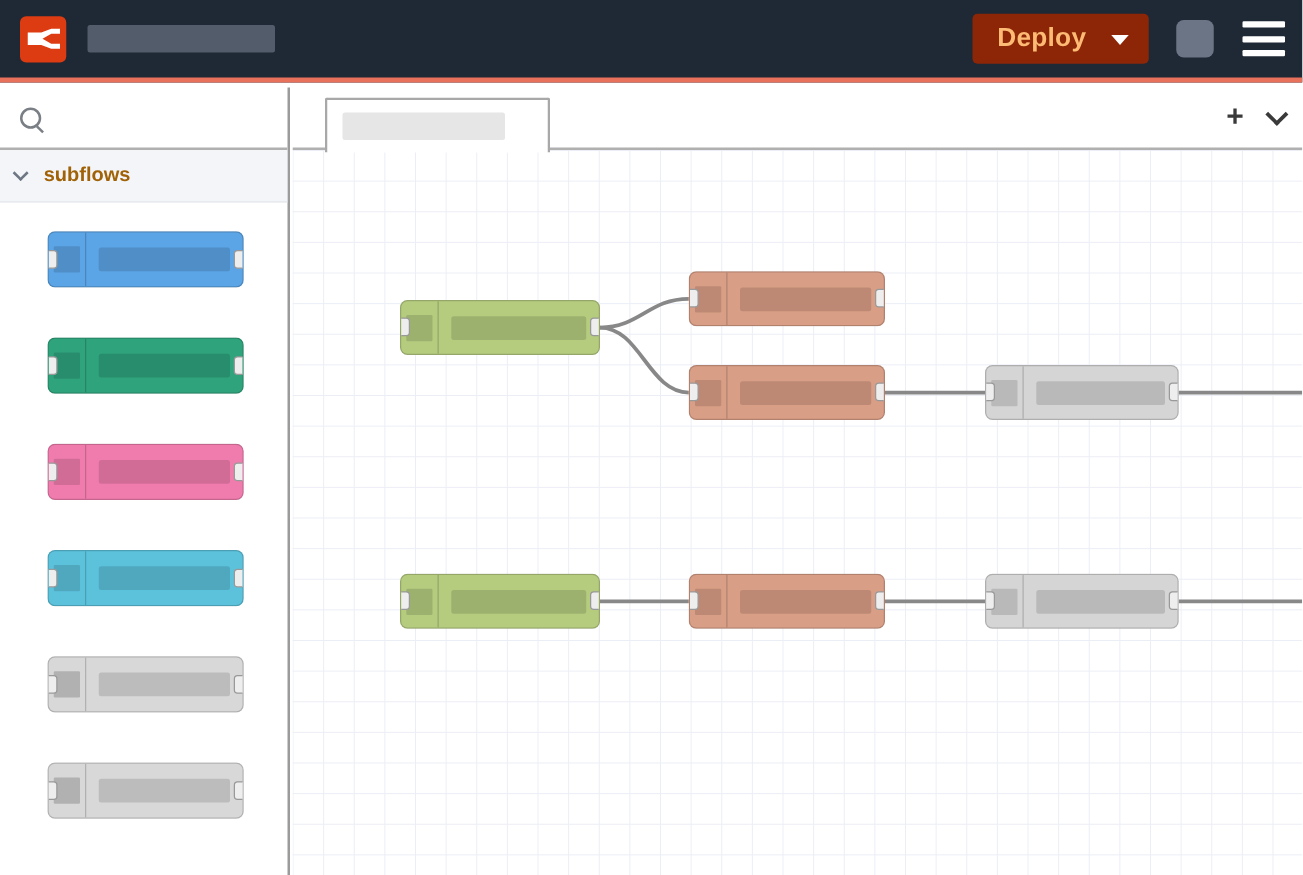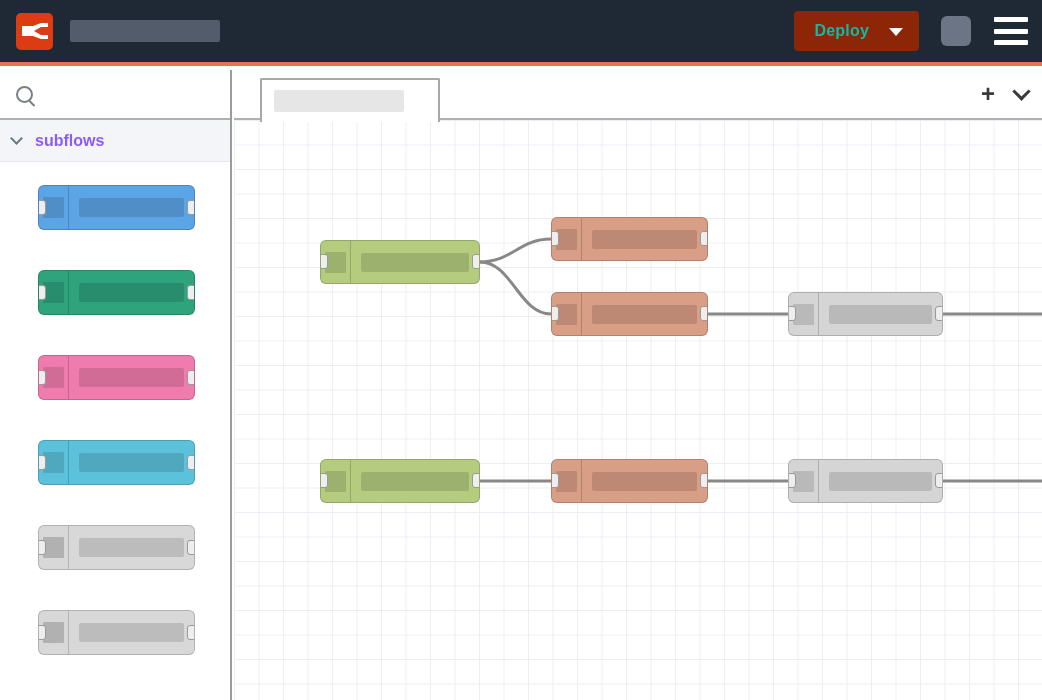--- a/index.html
+++ b/index.html
@@ -45,26 +45,26 @@
   #header-right {
     margin-left: auto;
     display: flex;
     align-items: center;
     gap: 0px;
     padding-right: 14px;
   }
 
   #deploy-button {
     background: #8c2607;
-    color: #14b8a6;
+    color: #fdba74;
     border: none;
     height: 40px;
     padding: 0 16px 0 20px;
     border-radius: 4px;
-    font-size: 16px;
+    font-size: 21px;
     font-weight: bold;
     font-family: "Liberation Sans", sans-serif;
     letter-spacing: 0.2px;
     display: flex; align-items: center;
     gap: 20px;
     cursor: pointer;
   }
   #deploy-button .caret {
     display: inline-block;
     width: 0; height: 0;
@@ -139,21 +139,21 @@
     border-right: 2px solid #6d7683;
     border-bottom: 2px solid #6d7683;
     transform: rotate(45deg);
     margin-top: -4px;
     margin-right: 14px;
     flex: none;
   }
   #palette-category .cat-label {
     font-size: 16px;
     font-weight: bold;
-    color: #8b5cf6;
+    color: #a16207;
   }
 
   #palette-list { padding-top: 18px; }
 
   .pal-item {
     position: relative;
     height: 56px;
     margin: 0 0 29px 0;
     cursor: grab;
   }

